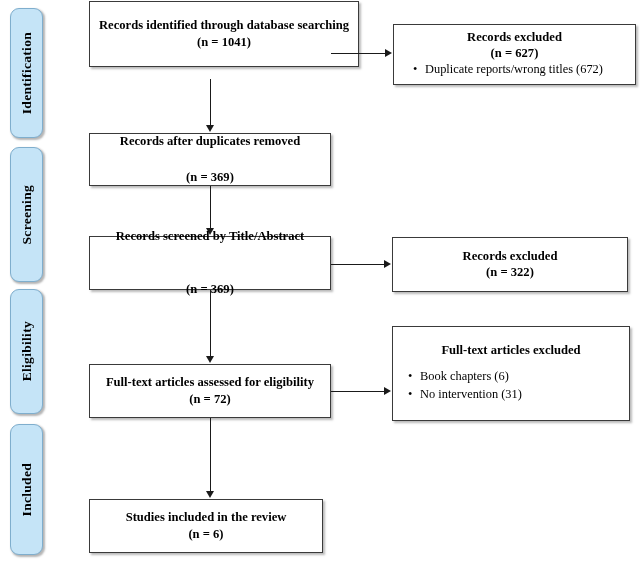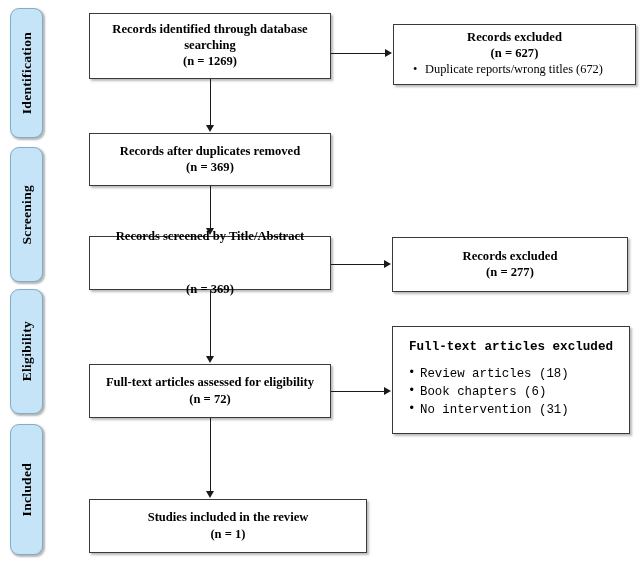--- a/index.html
+++ b/index.html
@@ -128,89 +128,88 @@
   </div>
 
   <div class="phase-tab" style="left:10px; top:289px; width:33px; height:125px;">
     <span class="phase-label">Eligibility</span>
   </div>
 
   <div class="phase-tab" style="left:10px; top:424px; width:33px; height:131px;">
     <span class="phase-label">Included</span>
   </div>
 
-  <div class="node center" style="left:89px; top:13px; width:242px; height:66px;">
+  <div class="node center" style="left:89px; top:1px; width:270px; height:66px;">
     <div class="node-title">Records identified through database searching</div>
-    <div class="node-count">(n = 1269)</div>
+    <div class="node-count">(n = 1041)</div>
   </div>
 
   <div class="node" style="left:393px; top:24px; width:243px; height:61px;">
     <div class="head-block">
       <div class="node-title">Records excluded</div>
       <div class="node-count">(n = 627)</div>
     </div>
     <div class="bullets-wrap tight">
       <ul class="node-bullets">
         <li>Duplicate reports/wrong titles (672)</li>
       </ul>
     </div>
   </div>
 
   <div class="hline" style="left:331px; top:53px; width:55px;"></div>
   <div class="arrow-right" style="left:385px; top:48.5px;"></div>
 
   <div class="vline" style="left:210px; top:79px; height:47px;"></div>
   <div class="arrow-down" style="left:205.5px; top:125px;"></div>
 
-  <div class="node center" style="left:89px; top:133px; width:242px; height:53px;">
+  <div class="node center" style="left:89px; top:133px; width:242px; height:53px;justify-content:space-between;">
     <div class="node-title">Records after duplicates removed</div>
     <div class="node-count">(n = 369)</div>
   </div>
 
   <div class="vline" style="left:210px; top:186px; height:43px;"></div>
   <div class="arrow-down" style="left:205.5px; top:228px;"></div>
 
   <div class="node center" style="left:89px; top:236px; width:242px; height:54px;gap:36px;">
     <div class="node-title">Records screened by Title/Abstract</div>
     <div class="node-count">(n = 369)</div>
   </div>
 
   <div class="node center" style="left:392px; top:237px; width:236px; height:55px;">
     <div class="node-title">Records excluded</div>
-    <div class="node-count">(n = 277)</div>
+    <div class="node-count">(n = 322)</div>
   </div>
 
   <div class="hline" style="left:331px; top:264px; width:54px;"></div>
   <div class="arrow-right" style="left:384px; top:259.5px;"></div>
 
   <div class="vline" style="left:210px; top:290px; height:67px;"></div>
   <div class="arrow-down" style="left:205.5px; top:356px;"></div>
 
   <div class="node center" style="left:89px; top:364px; width:242px; height:54px;">
     <div class="node-title">Full-text articles assessed for eligibility</div>
     <div class="node-count">(n = 72)</div>
   </div>
 
-  <div class="node" style="left:392px; top:326px; width:238px; height:108px;font-family:Liberation Mono, monospace;">
+  <div class="node" style="left:392px; top:326px; width:238px; height:95px;">
     <div class="head-block" style="margin-bottom:10px;">
       <div class="node-title">Full-text articles excluded</div>
     </div>
     <div class="bullets-wrap">
       <ul class="node-bullets">
-        <li>Review articles (18)</li>
         <li>Book chapters (6)</li>
         <li>No intervention (31)</li>
       </ul>
     </div>
   </div>
 
   <div class="hline" style="left:331px; top:391px; width:54px;"></div>
   <div class="arrow-right" style="left:384px; top:386.5px;"></div>
 
   <div class="vline" style="left:210px; top:418px; height:74px;"></div>
   <div class="arrow-down" style="left:205.5px; top:491px;"></div>
 
-  <div class="node center" style="left:89px; top:499px; width:278px; height:54px;">
+  <div class="node center" style="left:89px; top:499px; width:234px; height:54px;">
     <div class="node-title">Studies included in the review</div>
-    <div class="node-count">(n = 1)</div>
+    <div class="node-count">(n = 6)</div>
   </div>
 
 </div>
 
 </body></html>

